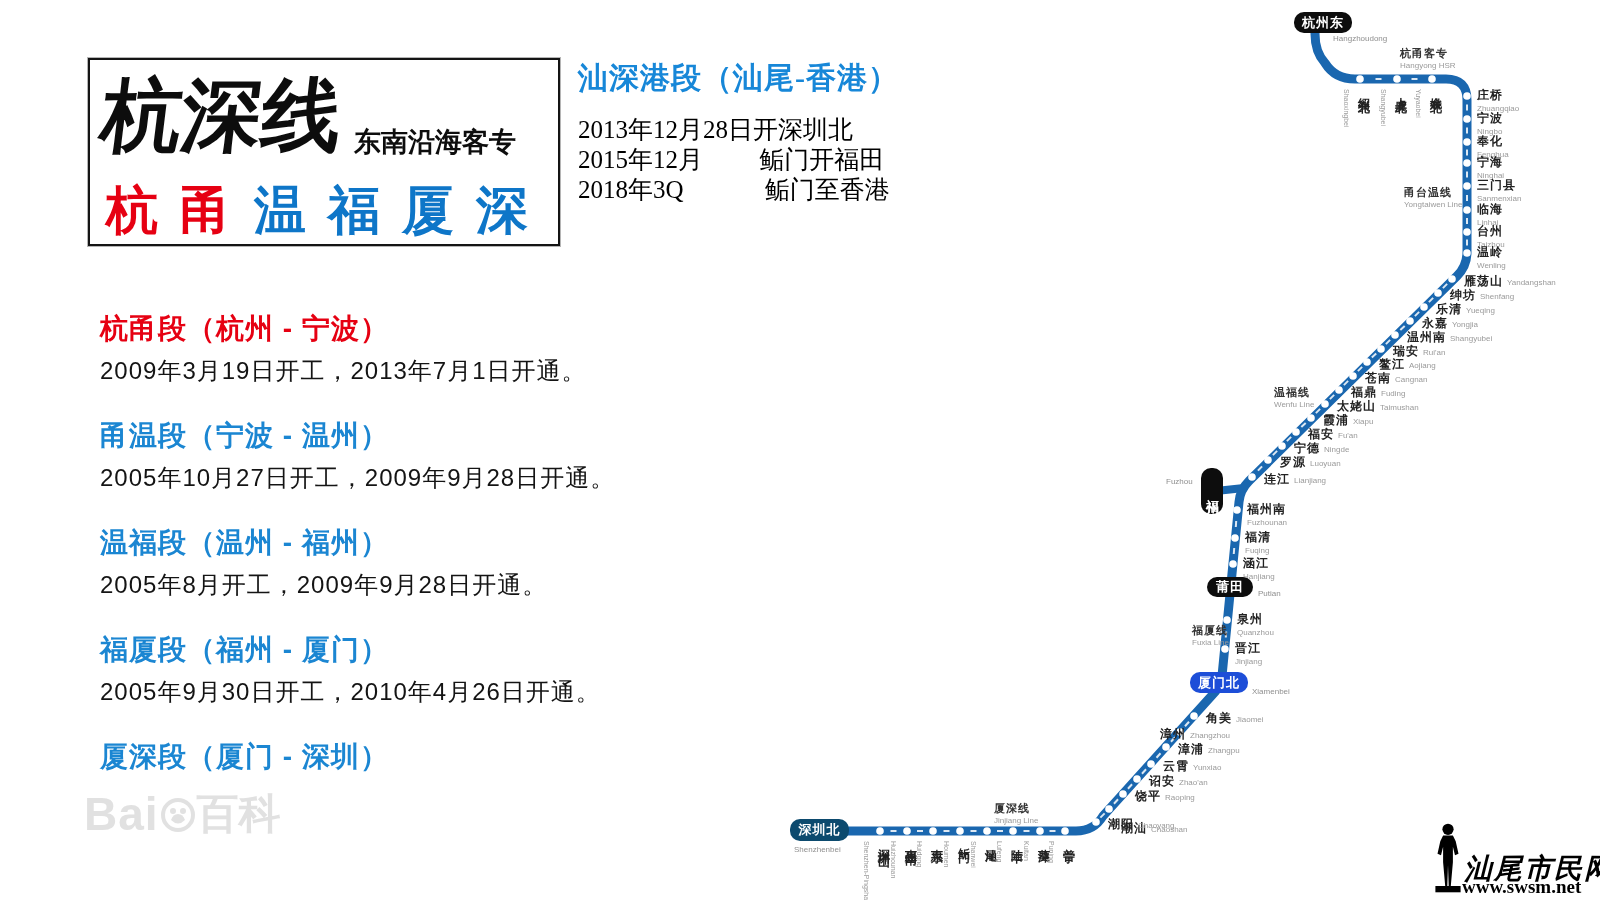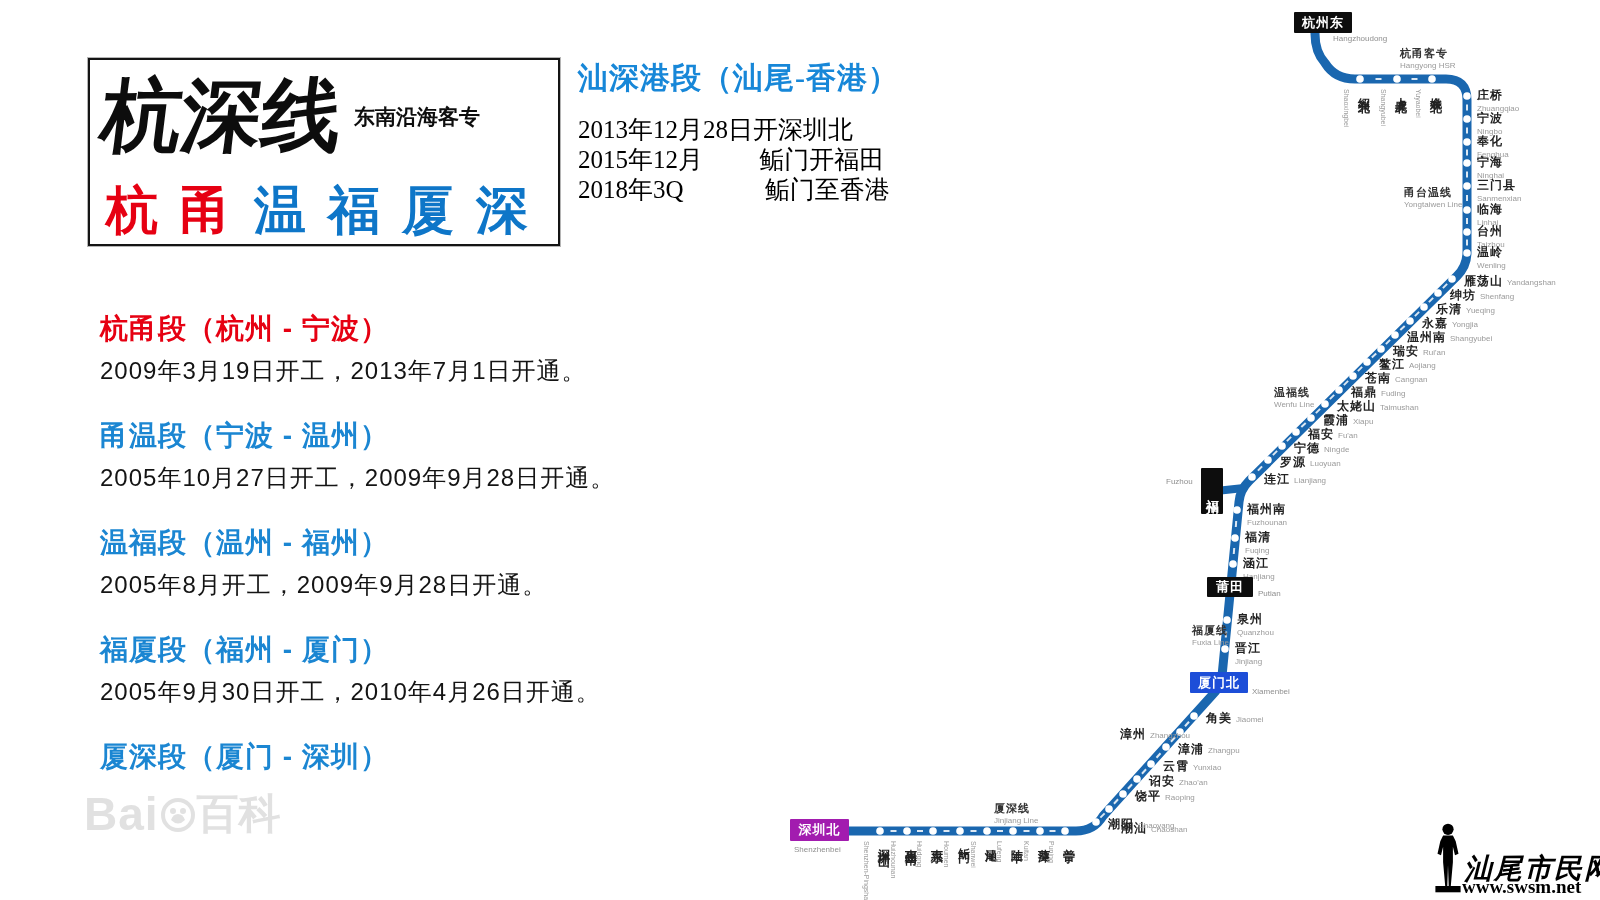--- a/index.html
+++ b/index.html
@@ -12,21 +12,21 @@
   
   .logo-box{
     position:absolute;left:88px;top:58px;width:468px;height:184px;
     background:#fff;border:2px solid #141414;box-shadow:0 0 0 1px #b5b5b5;
   }
   .logo-title{
     position:absolute;left:12px;top:4px;font-size:80px;line-height:1.3;
     font-weight:900;color:#0d0d0d;transform:skewX(-7deg);letter-spacing:0px;white-space:nowrap;
   }
   .logo-subtitle{
-    position:absolute;left:264px;top:43px;font-size:21px;font-weight:900;color:#0d0d0d;white-space:nowrap;
+    position:absolute;left:264px;top:64px;font-size:27px;font-weight:900;color:#0d0d0d;white-space:nowrap;
   }
   .logo-row{
     position:absolute;left:16px;top:116px;white-space:nowrap;
   }
   .logo-char{font-size:52px;font-weight:900;margin-right:22px;display:inline-block;}
   
   .announce{position:absolute;left:578px;top:58px;font-family:"Liberation Serif","DejaVu Serif",serif;}
   .announce-heading{font-size:30px;font-weight:bold;letter-spacing:1px;white-space:nowrap;}
   .announce-lines{margin-top:16px;color:#000;}
   .announce-line{font-size:25px;line-height:30px;white-space:pre;}
@@ -41,21 +41,21 @@
   .baidu-right{font-size:42px;}
   .swsm-wm{position:absolute;left:1404px;top:812px;color:#000;}
   .swsm-person{position:absolute;left:30px;top:8px;}
   .swsm-name{position:absolute;left:60px;top:38px;font-size:28px;font-weight:bold;font-style:italic;
              font-family:"Liberation Serif","DejaVu Serif",serif;white-space:nowrap;letter-spacing:2px;}
   .swsm-url{position:absolute;left:58px;top:64px;font-size:19px;font-weight:bold;
             font-family:"Liberation Serif","DejaVu Serif",serif;white-space:nowrap;}
   
   .map-layer{position:absolute;left:0;top:0;width:1600px;height:900px;}
   .map-svg{position:absolute;left:0;top:0;}
-  .badge{position:absolute;background:#0d0d0d;color:#fff;border-radius:1px;
+  .badge{position:absolute;background:#0d0d0d;color:#fff;border-radius:10px;
          display:flex;align-items:center;justify-content:center;
          font-size:13px;font-weight:bold;letter-spacing:1px;white-space:nowrap;z-index:3;}
   .badge-v{writing-mode:vertical-rl;letter-spacing:3px;}
   .badge-en{position:absolute;font-size:8px;color:#8f8f8f;white-space:nowrap;z-index:3;}
   .st-stack{position:absolute;white-space:nowrap;z-index:2;}
   .st-stack .zh{font-size:12px;font-weight:600;color:#222;letter-spacing:1px;}
   .st-stack .en{font-size:8px;color:#9a9a9a;margin-top:0px;}
   .st-inline{position:absolute;white-space:nowrap;z-index:2;}
   .st-inline .zh{font-size:12px;font-weight:600;color:#222;letter-spacing:1px;}
   .st-inline .en{font-size:8px;color:#9a9a9a;margin-left:4px;}
@@ -237,21 +237,21 @@
     </div>
     <div class="st-stack" style="left: 1237px; top: 611px;">
       <div class="zh">泉州</div>
       <div class="en">Quanzhou</div>
     </div>
     <div class="st-stack" style="left: 1235px; top: 640px;">
       <div class="zh">晋江</div>
       <div class="en">Jinjiang</div>
     </div>
     <div class="st-inline" style="left: 1206px; top: 708px;"><span class="zh">角美</span><span class="en">Jiaomei</span></div>
-    <div class="st-inline" style="left: 1120px; top: 724px;"><span class="zh">漳州</span><span class="en">Zhangzhou</span></div>
+    <div class="st-inline" style="left: 1160px; top: 724px;"><span class="zh">漳州</span><span class="en">Zhangzhou</span></div>
     <div class="st-inline" style="left: 1178px; top: 739px;"><span class="zh">漳浦</span><span class="en">Zhangpu</span></div>
     <div class="st-inline" style="left: 1163px; top: 756px;"><span class="zh">云霄</span><span class="en">Yunxiao</span></div>
     <div class="st-inline" style="left: 1149px; top: 771px;"><span class="zh">诏安</span><span class="en">Zhao'an</span></div>
     <div class="st-inline" style="left: 1135px; top: 786px;"><span class="zh">饶平</span><span class="en">Raoping</span></div>
     <div class="st-inline" style="left: 1121px; top: 818px;"><span class="zh">潮汕</span><span class="en">Chaoshan</span></div>
     <div class="st-inline" style="left: 1108px; top: 814px;"><span class="zh">潮阳</span><span class="en">Chaoyang</span></div>
     <div class="st-vert" style="left: 872px; top: 839px;">
       <span class="v-pin">Shenzhen-Pingshan</span>
       <span class="v-zh">深圳坪山</span>
     </div>
@@ -304,21 +304,21 @@
       <div class="en">Jinjiang Line</div>
     </div>
     <div class="badge" style="left: 1294px; top: 12px; width: 58px; height: 21px; background: rgb(13, 13, 13);">杭州东</div>
     <div class="badge-en" style="left: 1333px; top: 34px;">Hangzhoudong</div>
     <div class="badge badge-v" style="left: 1201px; top: 468px; width: 22px; height: 46px; background: rgb(13, 13, 13);">福州</div>
     <div class="badge-en" style="left: 1166px; top: 477px;">Fuzhou</div>
     <div class="badge" style="left: 1207px; top: 577px; width: 46px; height: 20px; background: rgb(13, 13, 13);">莆田</div>
     <div class="badge-en" style="left: 1258px; top: 589px;">Putian</div>
     <div class="badge" style="left: 1190px; top: 672px; width: 58px; height: 21px; background: #1d4ed8;">厦门北</div>
     <div class="badge-en" style="left: 1252px; top: 687px;">Xiamenbei</div>
-    <div class="badge" style="left: 790px; top: 819px; width: 59px; height: 22px; background: #a21caf;">深圳北</div>
+    <div class="badge" style="left: 790px; top: 819px; width: 59px; height: 22px; background: #0c4a6e;">深圳北</div>
     <div class="badge-en" style="left: 794px; top: 845px;">Shenzhenbei</div>
   </div>
 
 <div class="logo-box">
   <div class="logo-title">杭深线</div>
   <div class="logo-subtitle">东南沿海客专</div>
   <div class="logo-row">
     <span class="logo-char" style="color: rgb(230, 0, 18);">杭</span><span class="logo-char" style="color: rgb(230, 0, 18);">甬</span><span class="logo-char" style="color: rgb(14, 118, 200);">温</span><span class="logo-char" style="color: rgb(14, 118, 200);">福</span><span class="logo-char" style="color: rgb(14, 118, 200);">厦</span><span class="logo-char" style="color: rgb(14, 118, 200);">深</span>
   </div>
 </div>

